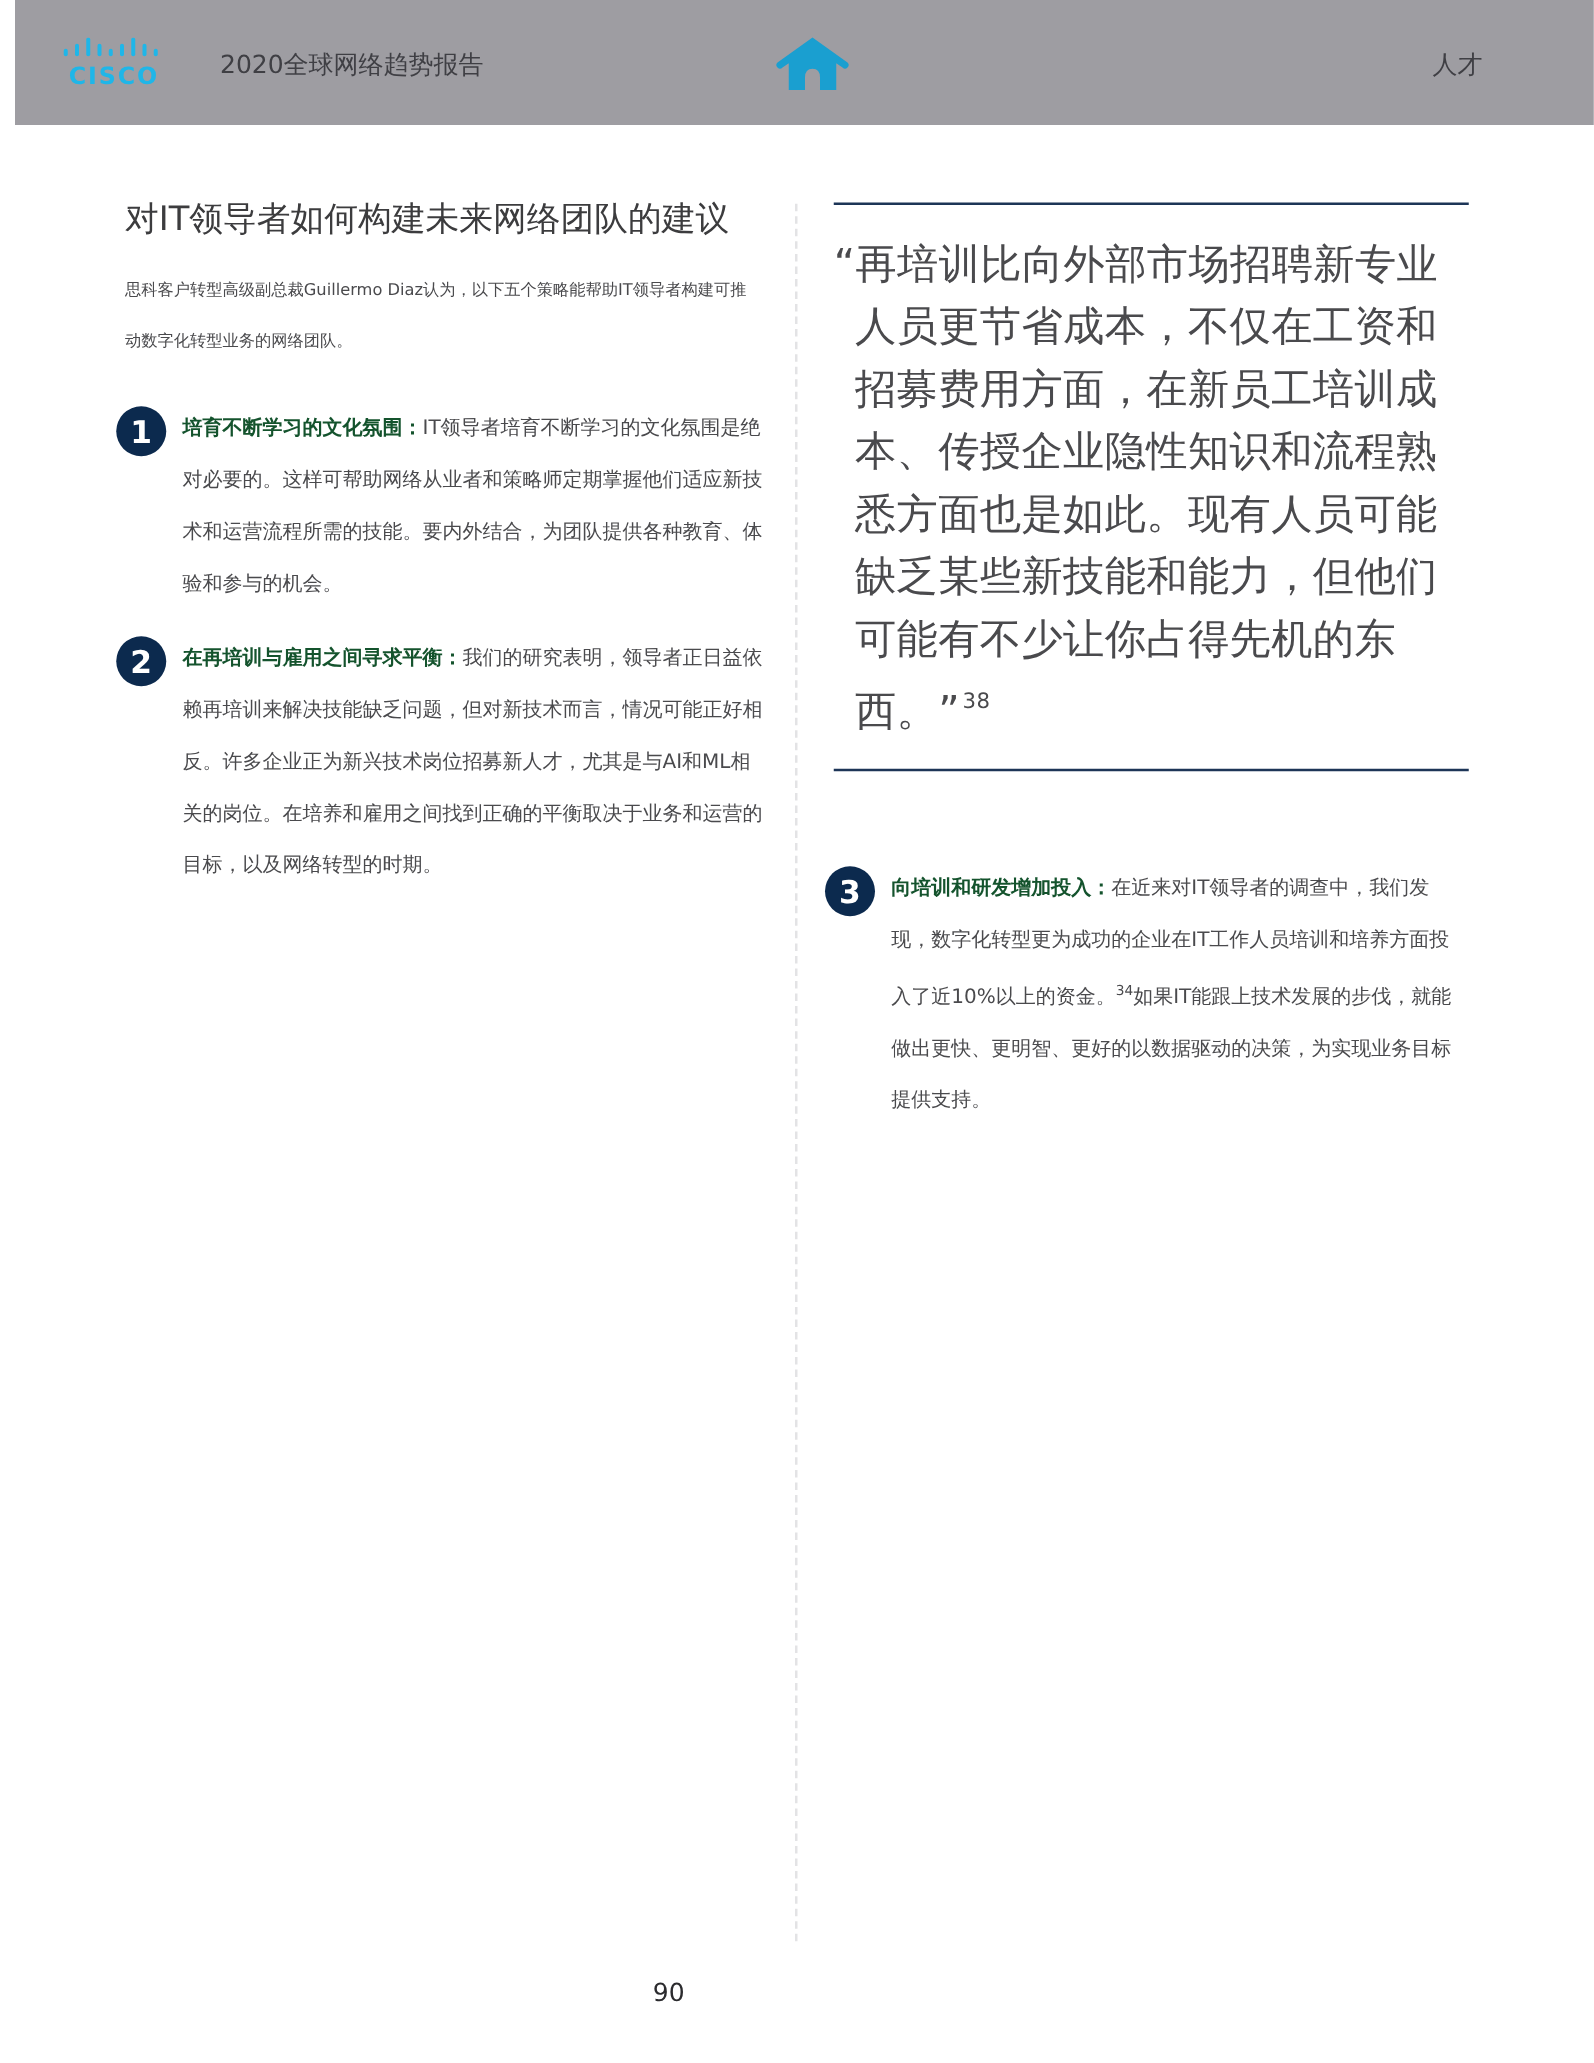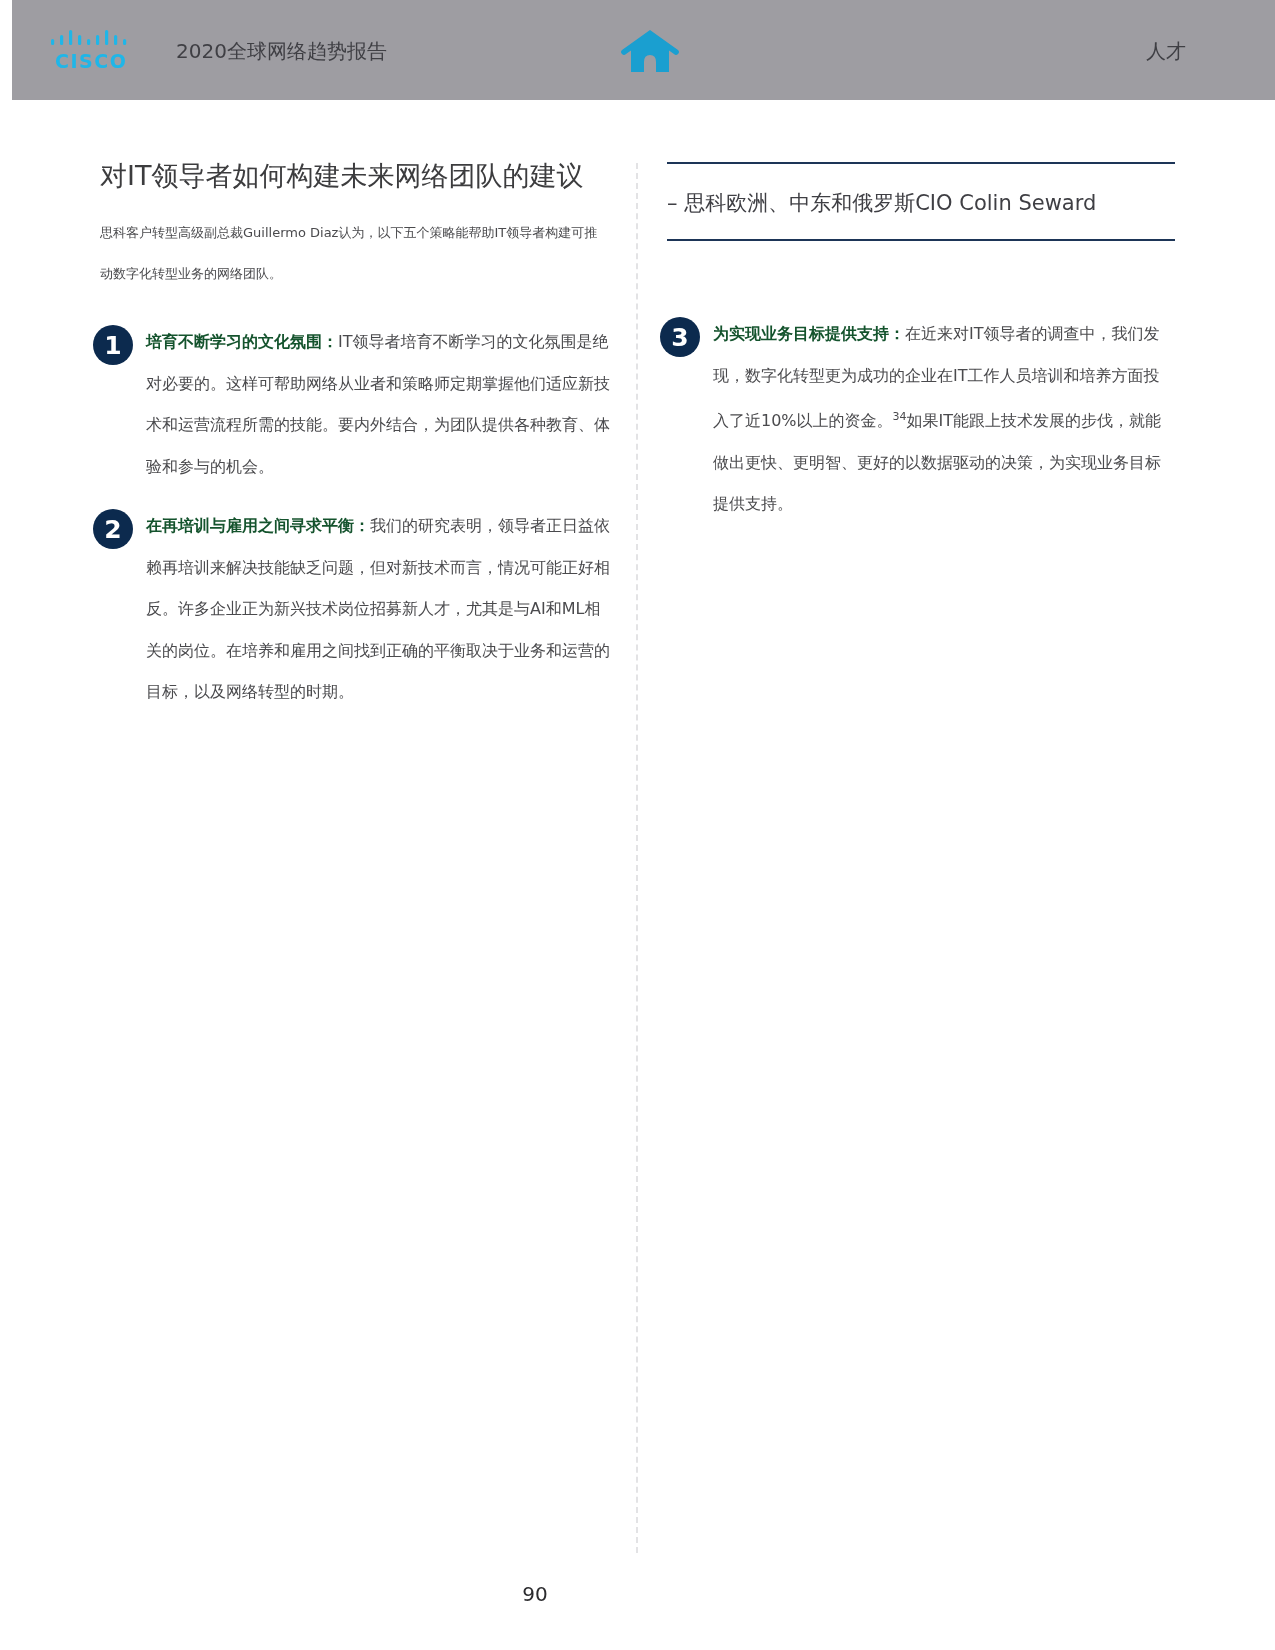--- a/index.html
+++ b/index.html
@@ -101,22 +101,22 @@
   </div>
 
   <div class="item item-2">
     <div class="num">2</div>
     <b>在再培训与雇用之间寻求平衡：</b><span>我们的研究表明，领导者正日益依赖再培训来解决技能缺乏问题，但对新技术而言，情况可能正好相反。许多企业正为新兴技术岗位招募新人才，尤其是与AI和ML相关的岗位。在培养和雇用之间找到正确的平衡取决于业务和运营的目标，以及网络转型的时期。</span>
   </div>
 </div>
 
 <div class="right-col">
   <div class="quote-rule"></div>
-  <div class="attribution">– 思科欧洲、中东和俄罗斯CIO Colin Seward</div>
+  <div class="quote"><span>“再培训比向外部市场招聘新专业人员更节省成本，不仅在工资和招募费用方面，在新员工培训成本、传授企业隐性知识和流程熟悉方面也是如此。现有人员可能缺乏某些新技能和能力，但他们可能有不少让你占得先机的东西。”</span><sup>38</sup></div>
   <div class="quote-rule-bottom"></div>
 
   <div class="item item-3">
     <div class="num">3</div>
-    <b>为实现业务目标提供支持：</b><span>在近来对IT领导者的调查中，我们发现，数字化转型更为成功的企业在IT工作人员培训和培养方面投入了近10%以上的资金。</span><sup>34</sup><span>如果IT能跟上技术发展的步伐，就能做出更快、更明智、更好的以数据驱动的决策，为实现业务目标提供支持。</span>
+    <b>向培训和研发增加投入：</b><span>在近来对IT领导者的调查中，我们发现，数字化转型更为成功的企业在IT工作人员培训和培养方面投入了近10%以上的资金。</span><sup>34</sup><span>如果IT能跟上技术发展的步伐，就能做出更快、更明智、更好的以数据驱动的决策，为实现业务目标提供支持。</span>
   </div>
 </div>
 
 <div class="page-number">90</div>
 
 </body></html>

